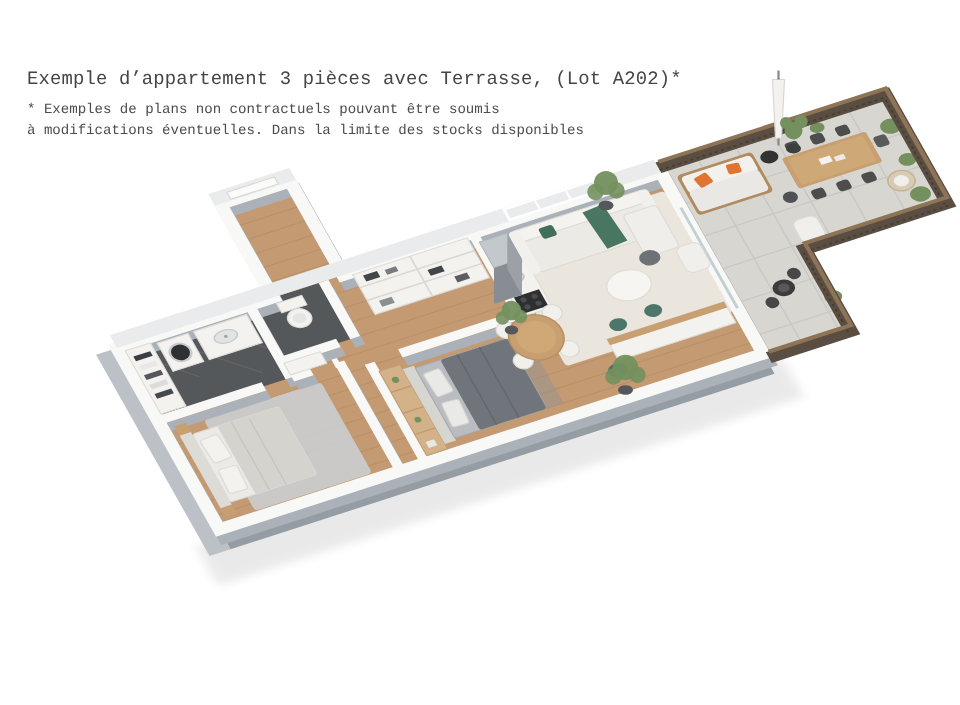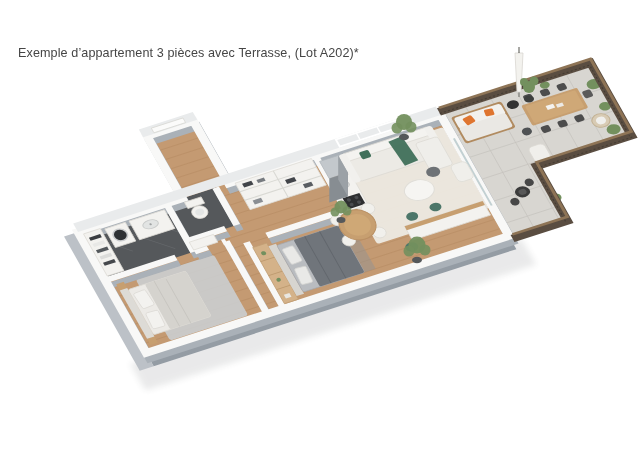--- a/index.html
+++ b/index.html
@@ -1,19 +1,19 @@
 <!DOCTYPE html>
 <html style="--c-background: #ffffff; --c-text: #474747; --c-wood_floor: #c49a72; --c-plank_line: #b0855c; --c-terrace_floor: #d8d6d1; --c-paver_line: #c6c4bf; --c-bathroom_tile: #55585b; --c-wall_white: #f8f8f7; --c-wall_shadow: #aab1b8; --c-exterior_band: #949ca4; --c-exterior_band_left: #bcc1c7; --c-railing_dark: #5a4d41; --c-railing_wood: #8e7456; --c-accent_orange: #df7530; --c-accent_teal: #4c7669; --c-accent_green: #40705a; --c-plant_green: #73905e; --c-bed_dark: #70757b; --c-rug_blue: #cbd1d6; --c-rug_cream: #edeae3; --c-table_wood: #c79f70;"><head>
 <meta charset="utf-8">
 <style>
   html,body{margin:0;padding:0;background:#fff;}
   .stage{
     position:relative;width:640px;height:470px;overflow:hidden;
     background:var(--c-background,#ffffff);
-    font-family:Liberation Sans, sans-serif;
+    font-family:Liberation Mono, monospace;
   }
   .caption{position:absolute;left:18px;top:46px;color:var(--c-text,#474747);}
   .caption .title{font-size:12.6px;letter-spacing:.1px;color:#454545;}
   .caption .disclaimer{margin-top:6px;font-size:9.4px;line-height:1.5;color:#4c4c4c;}
   .plan-svg{position:absolute;left:0;top:0;}
 
   
   .f-wood{fill:var(--c-wood_floor,#c49a72);}
   .plank{stroke:var(--c-plank_line,#b0855c);stroke-width:.8;opacity:.5;fill:none;}
   .f-tile{fill:var(--c-bathroom_tile,#55585b);}
@@ -33,20 +33,24 @@
   .pot{fill:#55585a;}
   .teal{fill:var(--c-accent_teal,#4c7669);}
 </style>
 </head>
 <body>
 
 <div class="stage">
 
   <div class="caption">
     <div class="title">Exemple d’appartement 3 pièces avec Terrasse, (Lot A202)*</div>
+    <div class="disclaimer">
+      <div>* Exemples de plans non contractuels pouvant être soumis</div>
+      <div>à modifications éventuelles. Dans la limite des stocks disponibles</div>
+    </div>
   </div>
 
   <svg class="plan-svg" width="640" height="470" viewBox="0 0 640 470">
     <defs>
       <filter id="soft" x="-30%" y="-30%" width="160%" height="160%">
           <feGaussianBlur stdDeviation="3.5"></feGaussianBlur>
         </filter>
       <clipPath id="clipIndoor">
           <path d="M0,0 H112 V-80 H162 V0 H390 V155 H0 Z"></path>
         </clipPath>

